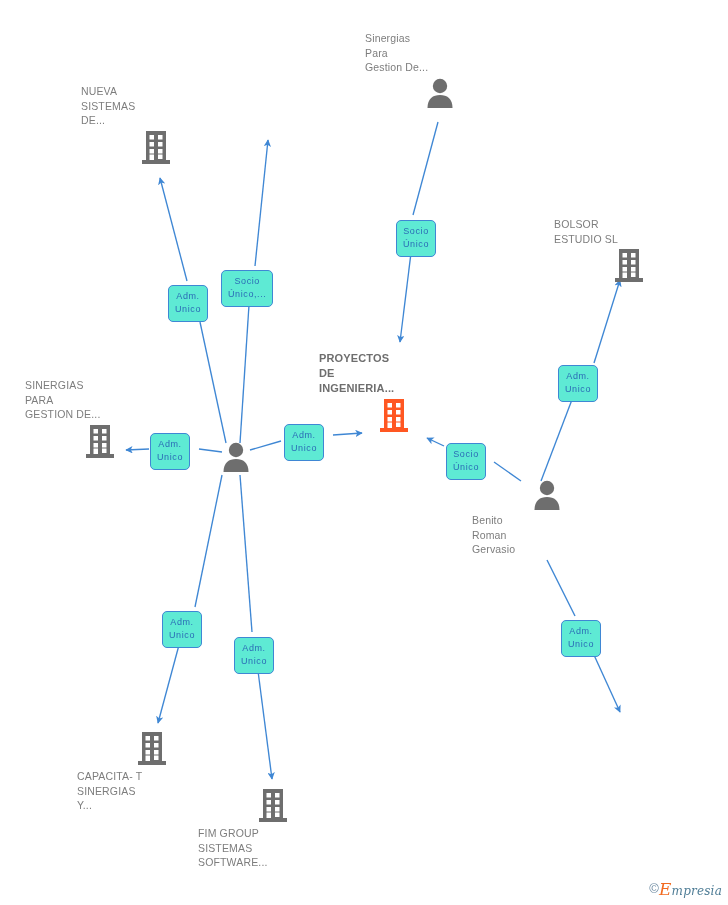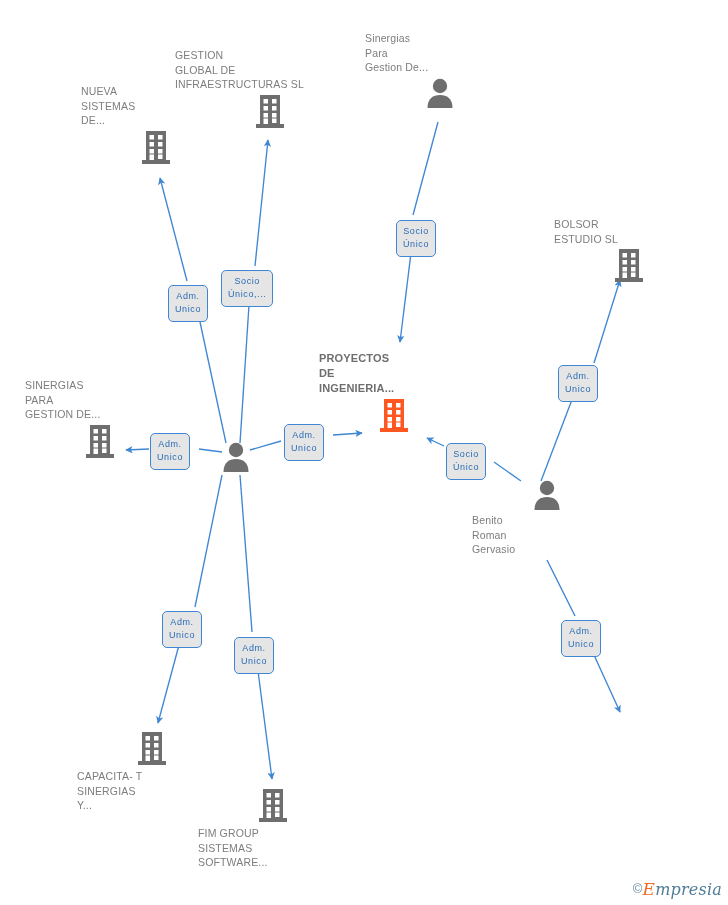--- a/index.html
+++ b/index.html
@@ -48,21 +48,21 @@
     display: block;
     margin: 0 auto;
   }
   .node.label-top .icon { margin-top: 2px; }
   .node.label-bottom .icon { margin-bottom: 2px; }
 
   .edgelabel {
     position: absolute;
     border: 1.3px solid #3f87d4;
     border-radius: 5px;
-    background: #e5e5e5;
+    background: #5eead4;
     color: #2b6cb6;
     font-size: 9px;
     line-height: 13px;
     letter-spacing: 0.6px;
     text-align: center;
     padding: 4px 6px 5px 6px;
     white-space: pre-line;
     z-index: 5;
     box-sizing: border-box;
   }
@@ -83,21 +83,21 @@
   .watermark .e {
     color: #f26b21;
     font-family: "DejaVu Serif", serif;
     font-style: italic;
     font-size: 17px;
   }
   .watermark .rest {
     color: #4f7d96;
     font-family: "DejaVu Serif", serif;
     font-style: italic;
-    font-size: 16px;
+    font-size: 12px;
   }
 </style>
 </head>
 <body>
 
 <div id="canvas">
 
   <svg id="edges" viewBox="0 0 728 905" xmlns="http://www.w3.org/2000/svg">
     <defs>
       <marker id="arrow" viewBox="0 0 10 10" refX="9" refY="5" markerWidth="5.5" markerHeight="5.5" orient="auto-start-reverse">
@@ -149,37 +149,20 @@
       <rect x="17" y="5" width="4.5" height="4.5" fill="#ffffff"></rect>
       <rect x="8.5" y="12" width="4.5" height="4.5" fill="#ffffff"></rect>
       <rect x="17" y="12" width="4.5" height="4.5" fill="#ffffff"></rect>
       <rect x="8.5" y="19" width="4.5" height="4.5" fill="#ffffff"></rect>
       <rect x="17" y="19" width="4.5" height="4.5" fill="#ffffff"></rect>
       <rect x="8.5" y="24.5" width="4.5" height="5.5" fill="#ffffff"></rect>
       <rect x="17" y="24.5" width="4.5" height="4.5" fill="#ffffff"></rect>
     </svg>
   </div>
 
-  <div class="node label-top" style="left:270px; top:48px; width:190px; margin-left:-95px;">
-    <div class="label">GESTION
-GLOBAL DE
-INFRAESTRUCTURAS SL</div>
-    <svg class="icon" width="30" height="36" viewBox="0 0 30 36">
-      <rect x="5" y="1" width="20" height="29" fill="#6E6E6E"></rect>
-      <rect x="1" y="30" width="28" height="4" fill="#6E6E6E"></rect>
-      <rect x="8.5" y="5" width="4.5" height="4.5" fill="#ffffff"></rect>
-      <rect x="17" y="5" width="4.5" height="4.5" fill="#ffffff"></rect>
-      <rect x="8.5" y="12" width="4.5" height="4.5" fill="#ffffff"></rect>
-      <rect x="17" y="12" width="4.5" height="4.5" fill="#ffffff"></rect>
-      <rect x="8.5" y="19" width="4.5" height="4.5" fill="#ffffff"></rect>
-      <rect x="17" y="19" width="4.5" height="4.5" fill="#ffffff"></rect>
-      <rect x="8.5" y="24.5" width="4.5" height="5.5" fill="#ffffff"></rect>
-      <rect x="17" y="24.5" width="4.5" height="4.5" fill="#ffffff"></rect>
-    </svg>
-  </div>
 
   <div class="node label-top" style="left:440px; top:31px;">
     <div class="label">Sinergias
 Para
 Gestion De...</div>
     <svg class="icon" width="30" height="32" viewBox="0 0 30 32">
       <circle cx="15" cy="9" r="7.2" fill="#6E6E6E"></circle>
       <path d="M 2.5 31 C 2.5 21.5 8 18 15 18 C 22 18 27.5 21.5 27.5 31 Z" fill="#6E6E6E"></path>
     </svg>
   </div>

